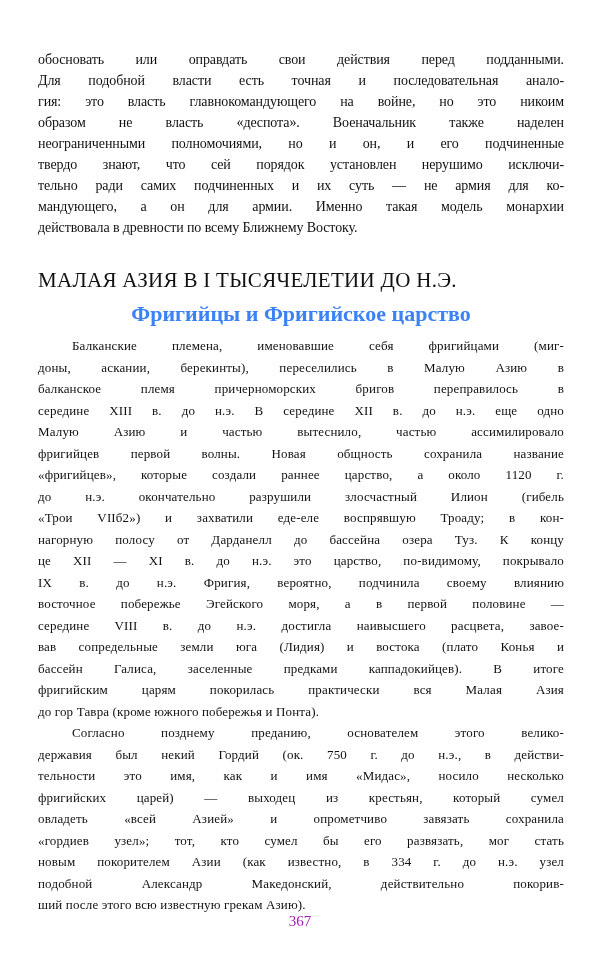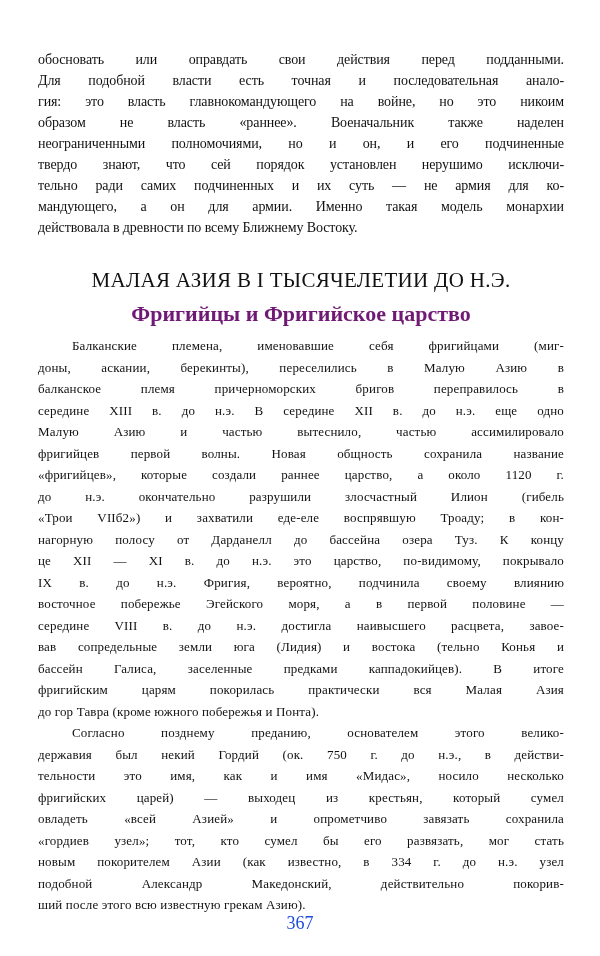--- a/index.html
+++ b/index.html
@@ -16,46 +16,46 @@
     font-family: "Liberation Serif", "DejaVu Serif", serif;
     font-size: 13px;
     line-height: 21.5px;
     letter-spacing: 0.15px;
   }
   .ln { display: block; height: 21px; white-space: nowrap; text-align: justify; text-align-last: justify; }
   .serif .ln { height: 21.5px; }
   .ln.last { text-align-last: left; }
   .ln.indent { padding-left: 34px; }
   .h1 {
-    position: absolute; left: 0; width: 526px; text-align: center;
+    position: absolute; left: 0; width: 526px; text-align: left;
     font-family: "Liberation Serif", "DejaVu Serif", serif;
     font-size: 21px; letter-spacing: 0.3px; color: #111;
     top: 268px;
   }
   .h2 {
     position: absolute; left: 0; width: 526px; text-align: center;
     font-family: "Liberation Serif", "DejaVu Serif", serif;
-    font-size: 22px; font-weight: bold; color: #701a75;
+    font-size: 22px; font-weight: bold; color: #3b82f6;
     top: 301px;
   }
   .pagenum {
     position: absolute; left: 0; width: 600px; top: 913px; text-align: center;
-    font-family: "Liberation Serif", "DejaVu Serif", serif; font-size: 18px; color: #1d4ed8;
+    font-family: "Liberation Serif", "DejaVu Serif", serif; font-size: 15px; color: #a21caf;
   }
 </style>
 </head>
 <body>
 
 <div class="page">
 
   <div class="line-block sans" style="top:49px;">
     <span class="ln">обосновать или оправдать свои действия перед подданными.</span>
     <span class="ln">Для подобной власти есть точная и последовательная анало-</span>
     <span class="ln">гия: это власть главнокомандующего на войне, но это никоим</span>
-    <span class="ln">образом не власть «раннее». Военачальник также наделен</span>
+    <span class="ln">образом не власть «деспота». Военачальник также наделен</span>
     <span class="ln">неограниченными полномочиями, но и он, и его подчиненные</span>
     <span class="ln">твердо знают, что сей порядок установлен нерушимо исключи-</span>
     <span class="ln">тельно ради самих подчиненных и их суть — не армия для ко-</span>
     <span class="ln">мандующего, а он для армии. Именно такая модель монархии</span>
     <span class="ln last">действовала в древности по всему Ближнему Востоку.</span>
   </div>
 
   <div class="h1">МАЛАЯ АЗИЯ В I ТЫСЯЧЕЛЕТИИ ДО Н.Э.</div>
   <div class="h2">Фригийцы и Фригийское царство</div>
 
@@ -67,21 +67,21 @@
     <span class="ln">Малую Азию и частью вытеснило, частью ассимилировало</span>
     <span class="ln">фригийцев первой волны. Новая общность сохранила название</span>
     <span class="ln">«фригийцев», которые создали раннее царство, а около 1120 г.</span>
     <span class="ln">до н.э. окончательно разрушили злосчастный Илион (гибель</span>
     <span class="ln">«Трои VIIб2») и захватили еде-еле воспрявшую Троаду; в кон-</span>
     <span class="ln">нагорную полосу от Дарданелл до бассейна озера Туз. К концу</span>
     <span class="ln">це XII — XI в. до н.э. это царство, по-видимому, покрывало</span>
     <span class="ln">IX в. до н.э. Фригия, вероятно, подчинила своему влиянию</span>
     <span class="ln">восточное побережье Эгейского моря, а в первой половине —</span>
     <span class="ln">середине VIII в. до н.э. достигла наивысшего расцвета, завое-</span>
-    <span class="ln">вав сопредельные земли юга (Лидия) и востока (тельно Конья и</span>
+    <span class="ln">вав сопредельные земли юга (Лидия) и востока (плато Конья и</span>
     <span class="ln">бассейн Галиса, заселенные предками каппадокийцев). В итоге</span>
     <span class="ln">фригийским царям покорилась практически вся Малая Азия</span>
     <span class="ln last">до гор Тавра (кроме южного побережья и Понта).</span>
   </div>
 
   <div class="line-block serif" style="top:722px;">
     <span class="ln indent">Согласно позднему преданию, основателем этого велико-</span>
     <span class="ln">державия был некий Гордий (ок. 750 г. до н.э., в действи-</span>
     <span class="ln">тельности это имя, как и имя «Мидас», носило несколько</span>
     <span class="ln">фригийских царей) — выходец из крестьян, который сумел</span>

